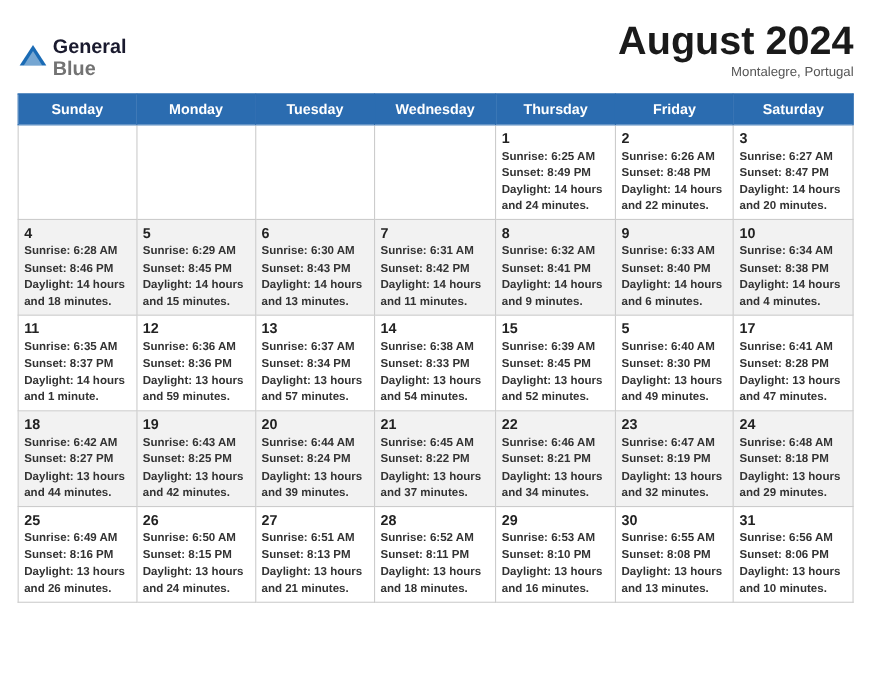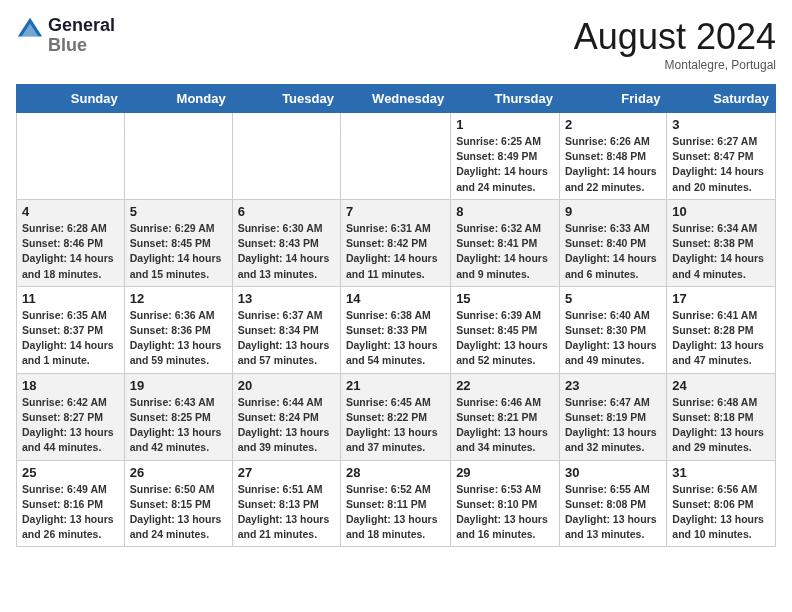--- a/index.html
+++ b/index.html
@@ -11,57 +11,58 @@
       padding: 16px;
     }
     .header {
       display: flex;
       justify-content: space-between;
       align-items: flex-start;
       margin-bottom: 12px;
     }
     .logo {
       display: flex;
-      align-items: flex-start;
+      align-items: center;
       gap: 4px;
+      margin-top: 17px;
     }
     .logo-text {
       font-size: 18px;
       font-weight: bold;
       color: #1a1a2e;
       line-height: 1.1;
     }
     .logo-text span {
       color: #737373;
     }
     .logo-icon {
       width: 28px;
       height: 28px;
     }
     .title-block {
       text-align: right;
     }
     .month-year {
       font-size: 36px;
-      font-weight: normal;
+      font-weight: bold;
       color: #1a1a1a;
     }
     .location {
       font-size: 12px;
       color: #555;
     }
     table {
       width: 100%;
       border-collapse: collapse;
       font-size: 11px;
     }
     thead tr th {
       background-color: #2b6cb0;
       color: #fff;
-      text-align: right;
+      text-align: center;
       padding: 6px 6px;
       font-size: 13px;
       font-weight: bold;
       border: 1px solid #2b6cb0;
       margin-top: 32px;
     }
     tbody tr td {
       border: 1px solid #ccc;
       vertical-align: top;
       padding: 4px 5px;

